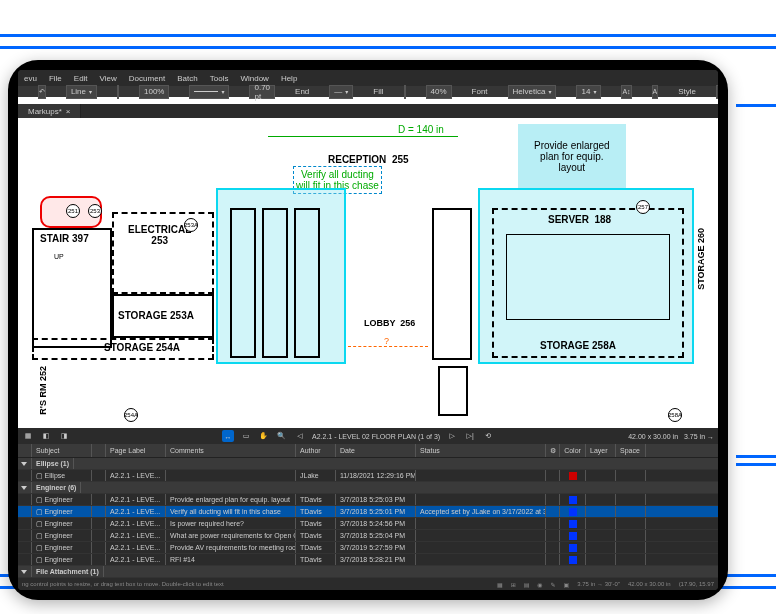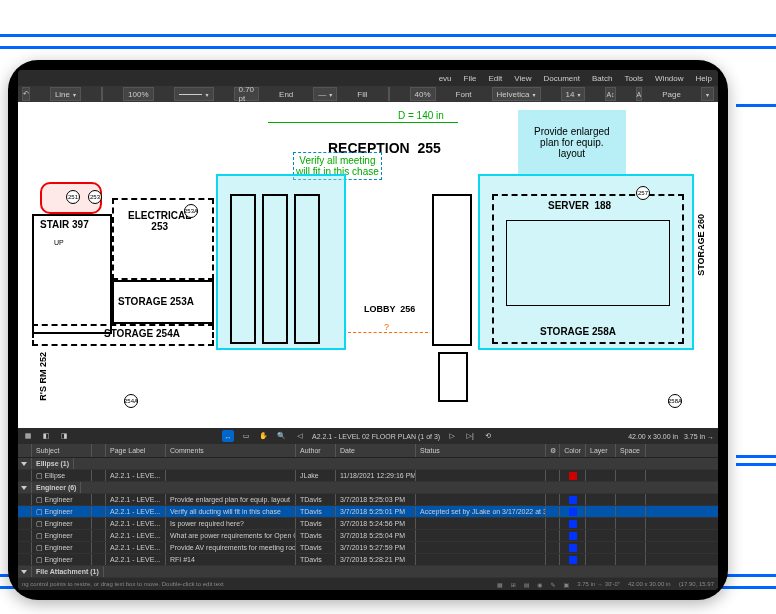--- a/index.html
+++ b/index.html
@@ -8,23 +8,23 @@
 
 .bg-bar { position: absolute; background: #0066ff; height: 3px; left: 0; right: 0; }
 .bg-bar.b1 { top: 34px; } .bg-bar.b2 { top: 46px; } .bg-bar.b4 { top: 104px; width: 40px; left: 736px; }
 .bg-bar.b5 { top: 455px; left: 736px; width: 40px; } .bg-bar.b6 { top: 463px; left: 736px; width: 40px; }
 .bg-bar.b7 { top: 574px; } .bg-bar.b8 { top: 586px; }
 
 .tablet { position: absolute; left: 8px; top: 60px; width: 720px; height: 540px; background: #000; border-radius: 30px; padding: 10px; box-shadow: 0 4px 16px rgba(0,0,0,.3); }
 .screen { width: 100%; height: 100%; background: #363636; border-radius: 4px; overflow: hidden; display: flex; flex-direction: column; font-size: 8px; color: #ccc; }
 
 
-.menubar { display: flex; align-items: center; height: 16px; background: #2b2b2b; padding: 0 6px; gap: 12px; justify-content: flex-end; }
+.menubar { display: flex; align-items: center; height: 16px; background: #2b2b2b; padding: 0 6px; gap: 12px; }
 .menubar span { cursor: default; }
-.toolbar { display: flex; align-items: center; height: 18px; background: #363636; border-bottom: 2px solid #ffffff; padding: 0 4px; gap: 20px; }
+.toolbar { display: flex; align-items: center; height: 18px; background: #363636; border-bottom: 7px solid #ffffff; padding: 0 20px; gap: 20px; }
 .tb-btn { width: 16px; height: 14px; background: #444; border: 1px solid #555; display: flex; align-items: center; justify-content: center; font-size: 7px; }
 .tb-sel { height: 14px; background: #444; border: 1px solid #555; display: flex; align-items: center; padding: 0 4px; gap: 3px; }
 .tb-sel .chev { font-size: 6px; }
 
 .tabbar { display: flex; height: 14px; background: #2b2b2b; }
 .tab { padding: 0 10px; background: #363636; border-right: 1px solid #222; display: flex; align-items: center; gap: 4px; }
 
 
 .canvas-wrap { flex: 1; display: flex; flex-direction: column; min-height: 0; }
 .canvas { flex: 1; background: #fff; position: relative; overflow: hidden; }
@@ -121,36 +121,42 @@
   <div class="tb-sel">
           <span>Helvetica</span>
           <span class="chev">▾</span>
         </div>
   <div class="tb-sel">
           <span>14</span>
           <span class="chev">▾</span>
         </div>
   <div class="tb-btn">A↕</div>
   <div class="tb-btn">A</div>
-  <span>Page</span>
-  <div class="tb-sel">
-          <span class="chev">▾</span>
-        </div>
-</div>
-
+  <span>Style</span>
+  <div class="tb-sel">
+          <span class="chev">▾</span>
+        </div>
+</div>
+
+<div class="tabbar">
+  <div class="tab">
+          <span>Markups*</span>
+          <span>×</span>
+        </div>
+</div>
 
 <div class="canvas-wrap">
 <div class="canvas">
 
   <div class="dim-line" style="left:250px;top:18px;width:190px"></div>
   <div class="callout green" style="left:380px;top:6px">D = 140 in</div>
-  <div class="room-label" style="left:310px;top:36px;font-size:14px">RECEPTION  255</div>
-
-
-  <div class="callout green" style="left:275px;top:48px;white-space:pre;border:1px dashed #0088cc;padding:2px">Verify all meeting
+  <div class="room-label" style="left:310px;top:36px;font-size:10px">RECEPTION  255</div>
+
+
+  <div class="callout green" style="left:275px;top:48px;white-space:pre;border:1px dashed #0088cc;padding:2px">Verify all ducting
 will fit in this chase</div>
 
   <div class="callout blue" style="left:500px;top:6px;white-space:pre">Provide enlarged
 plan for equip.
 layout</div>
 
   <div class="room" style="left:14px;top:110px;width:80px;height:120px"></div>
   <div class="room-label" style="left:22px;top:115px">STAIR 397</div>
   <span style="position:absolute;left:36px;top:135px;color:#000;font-size:7px">UP</span>
   <div class="cloud red" style="left:22px;top:78px;width:62px;height:32px;border-radius:10px"></div>

